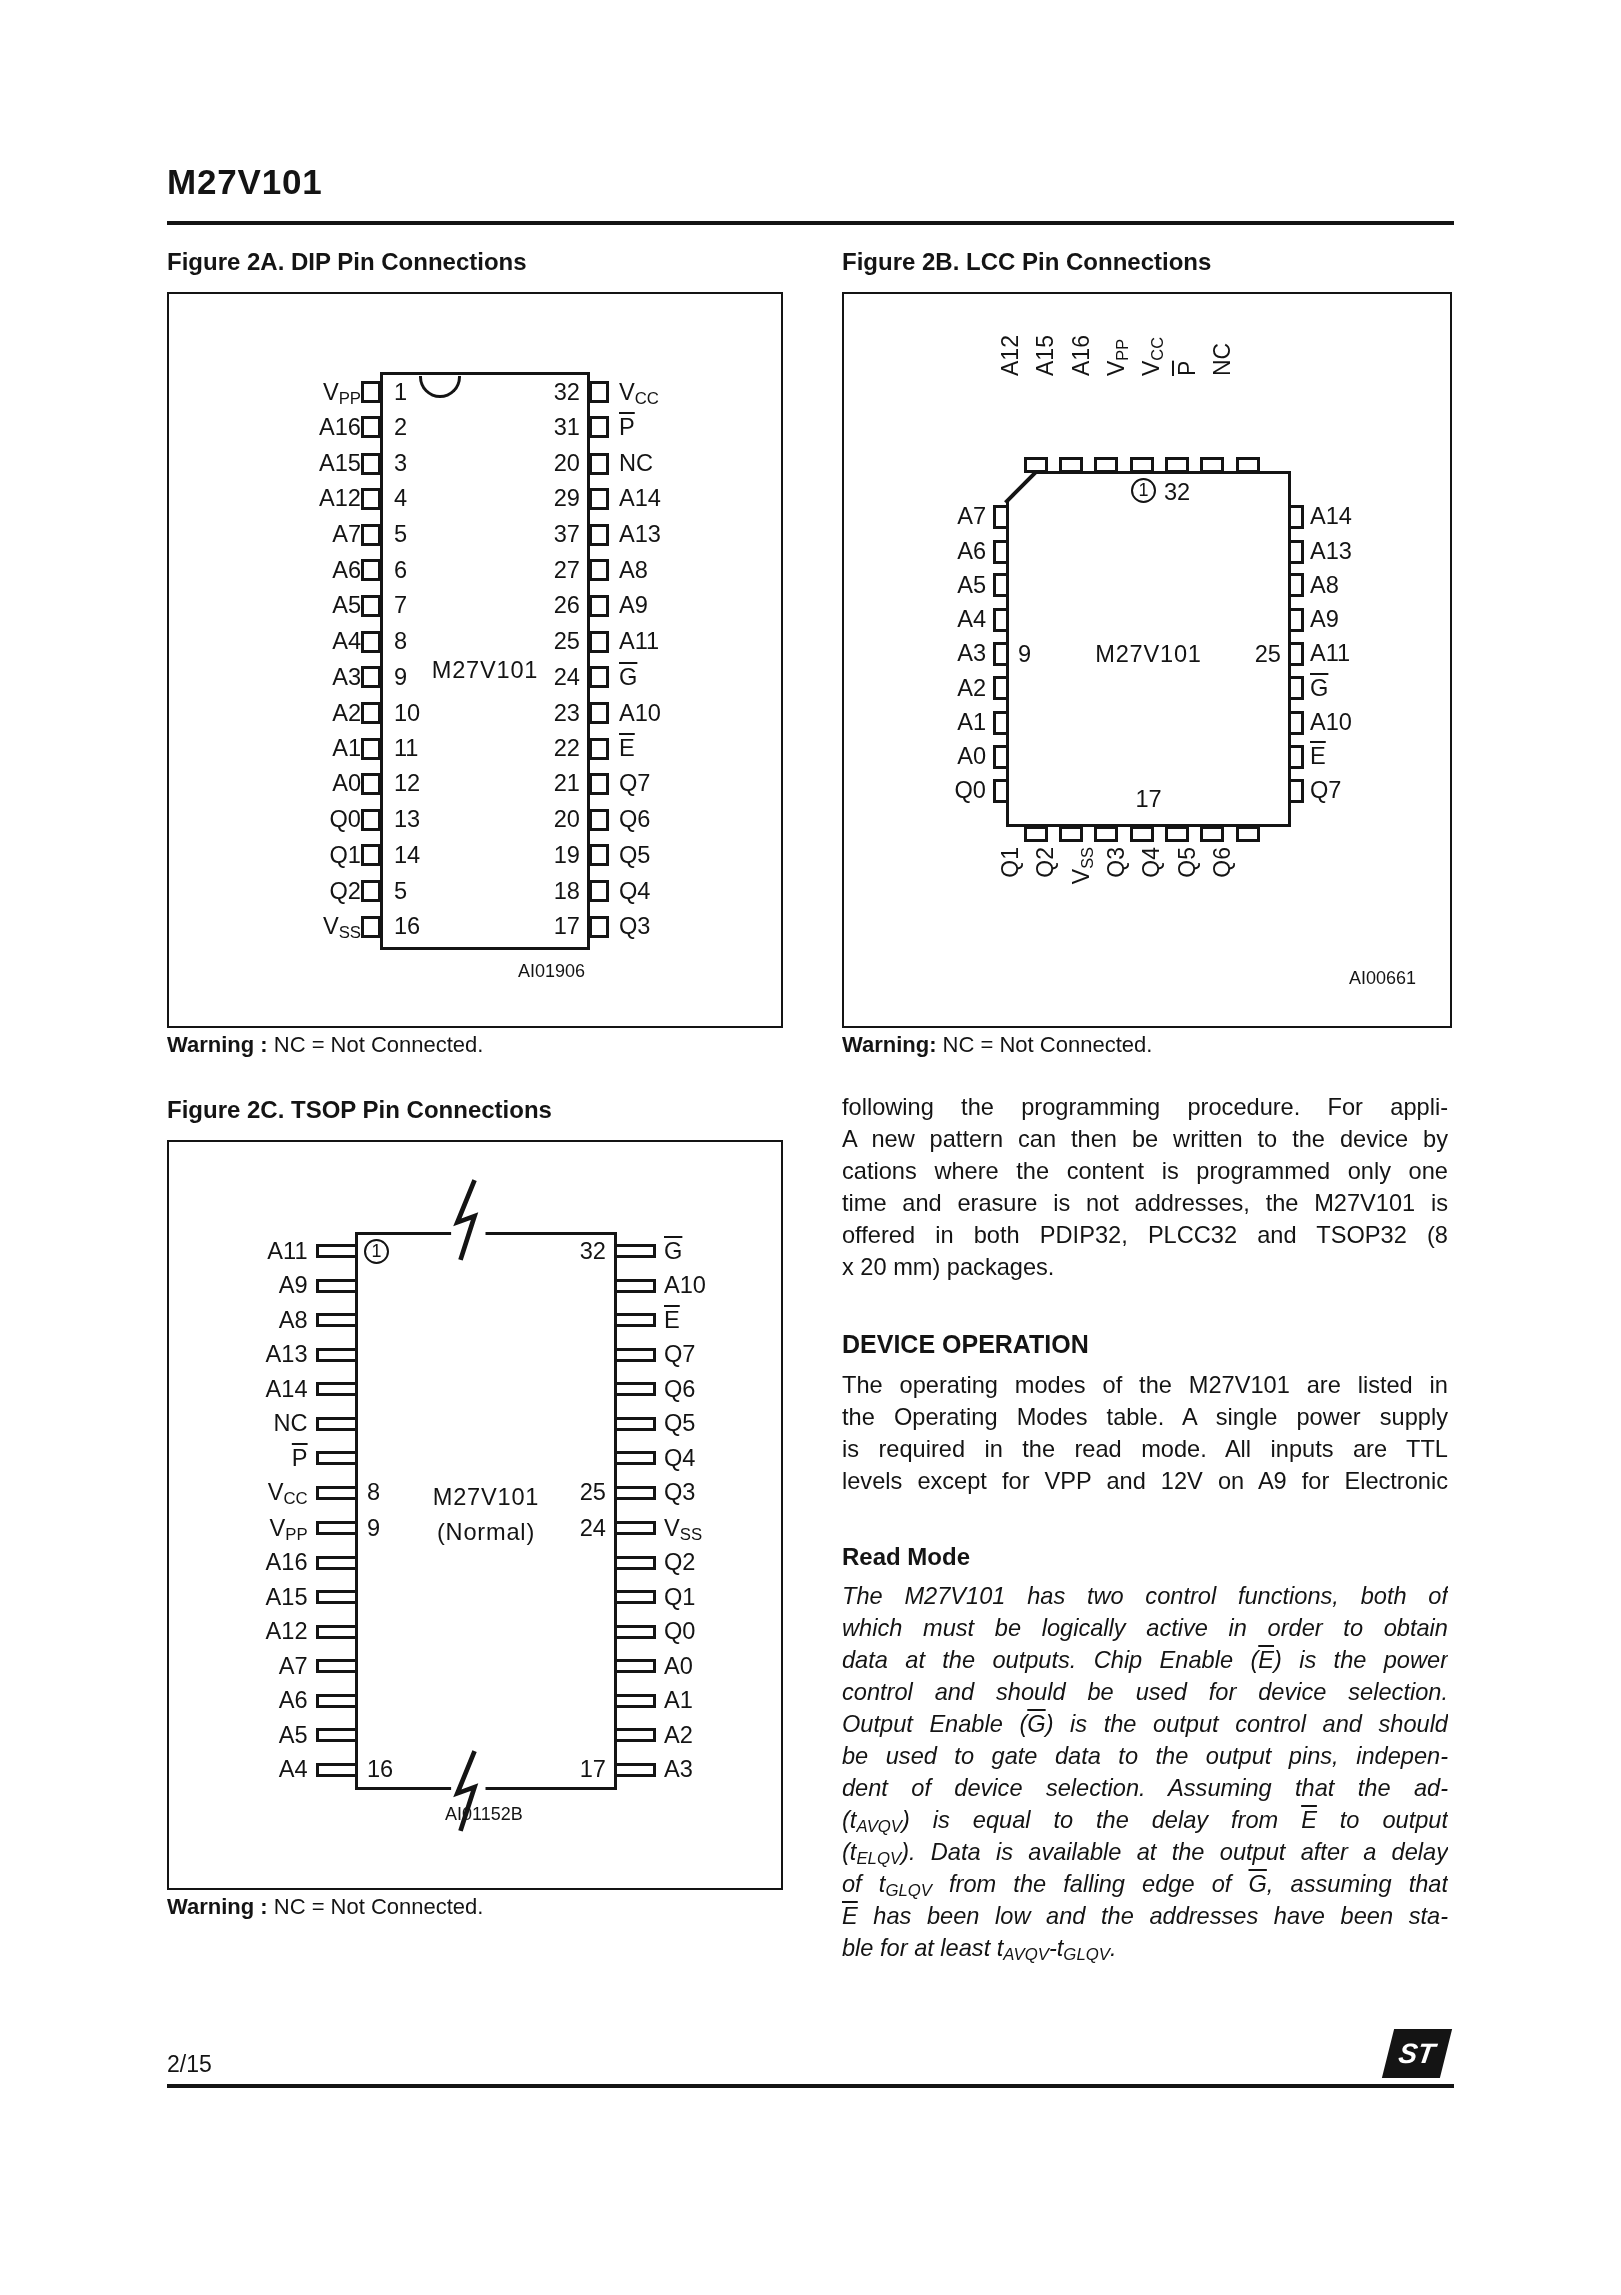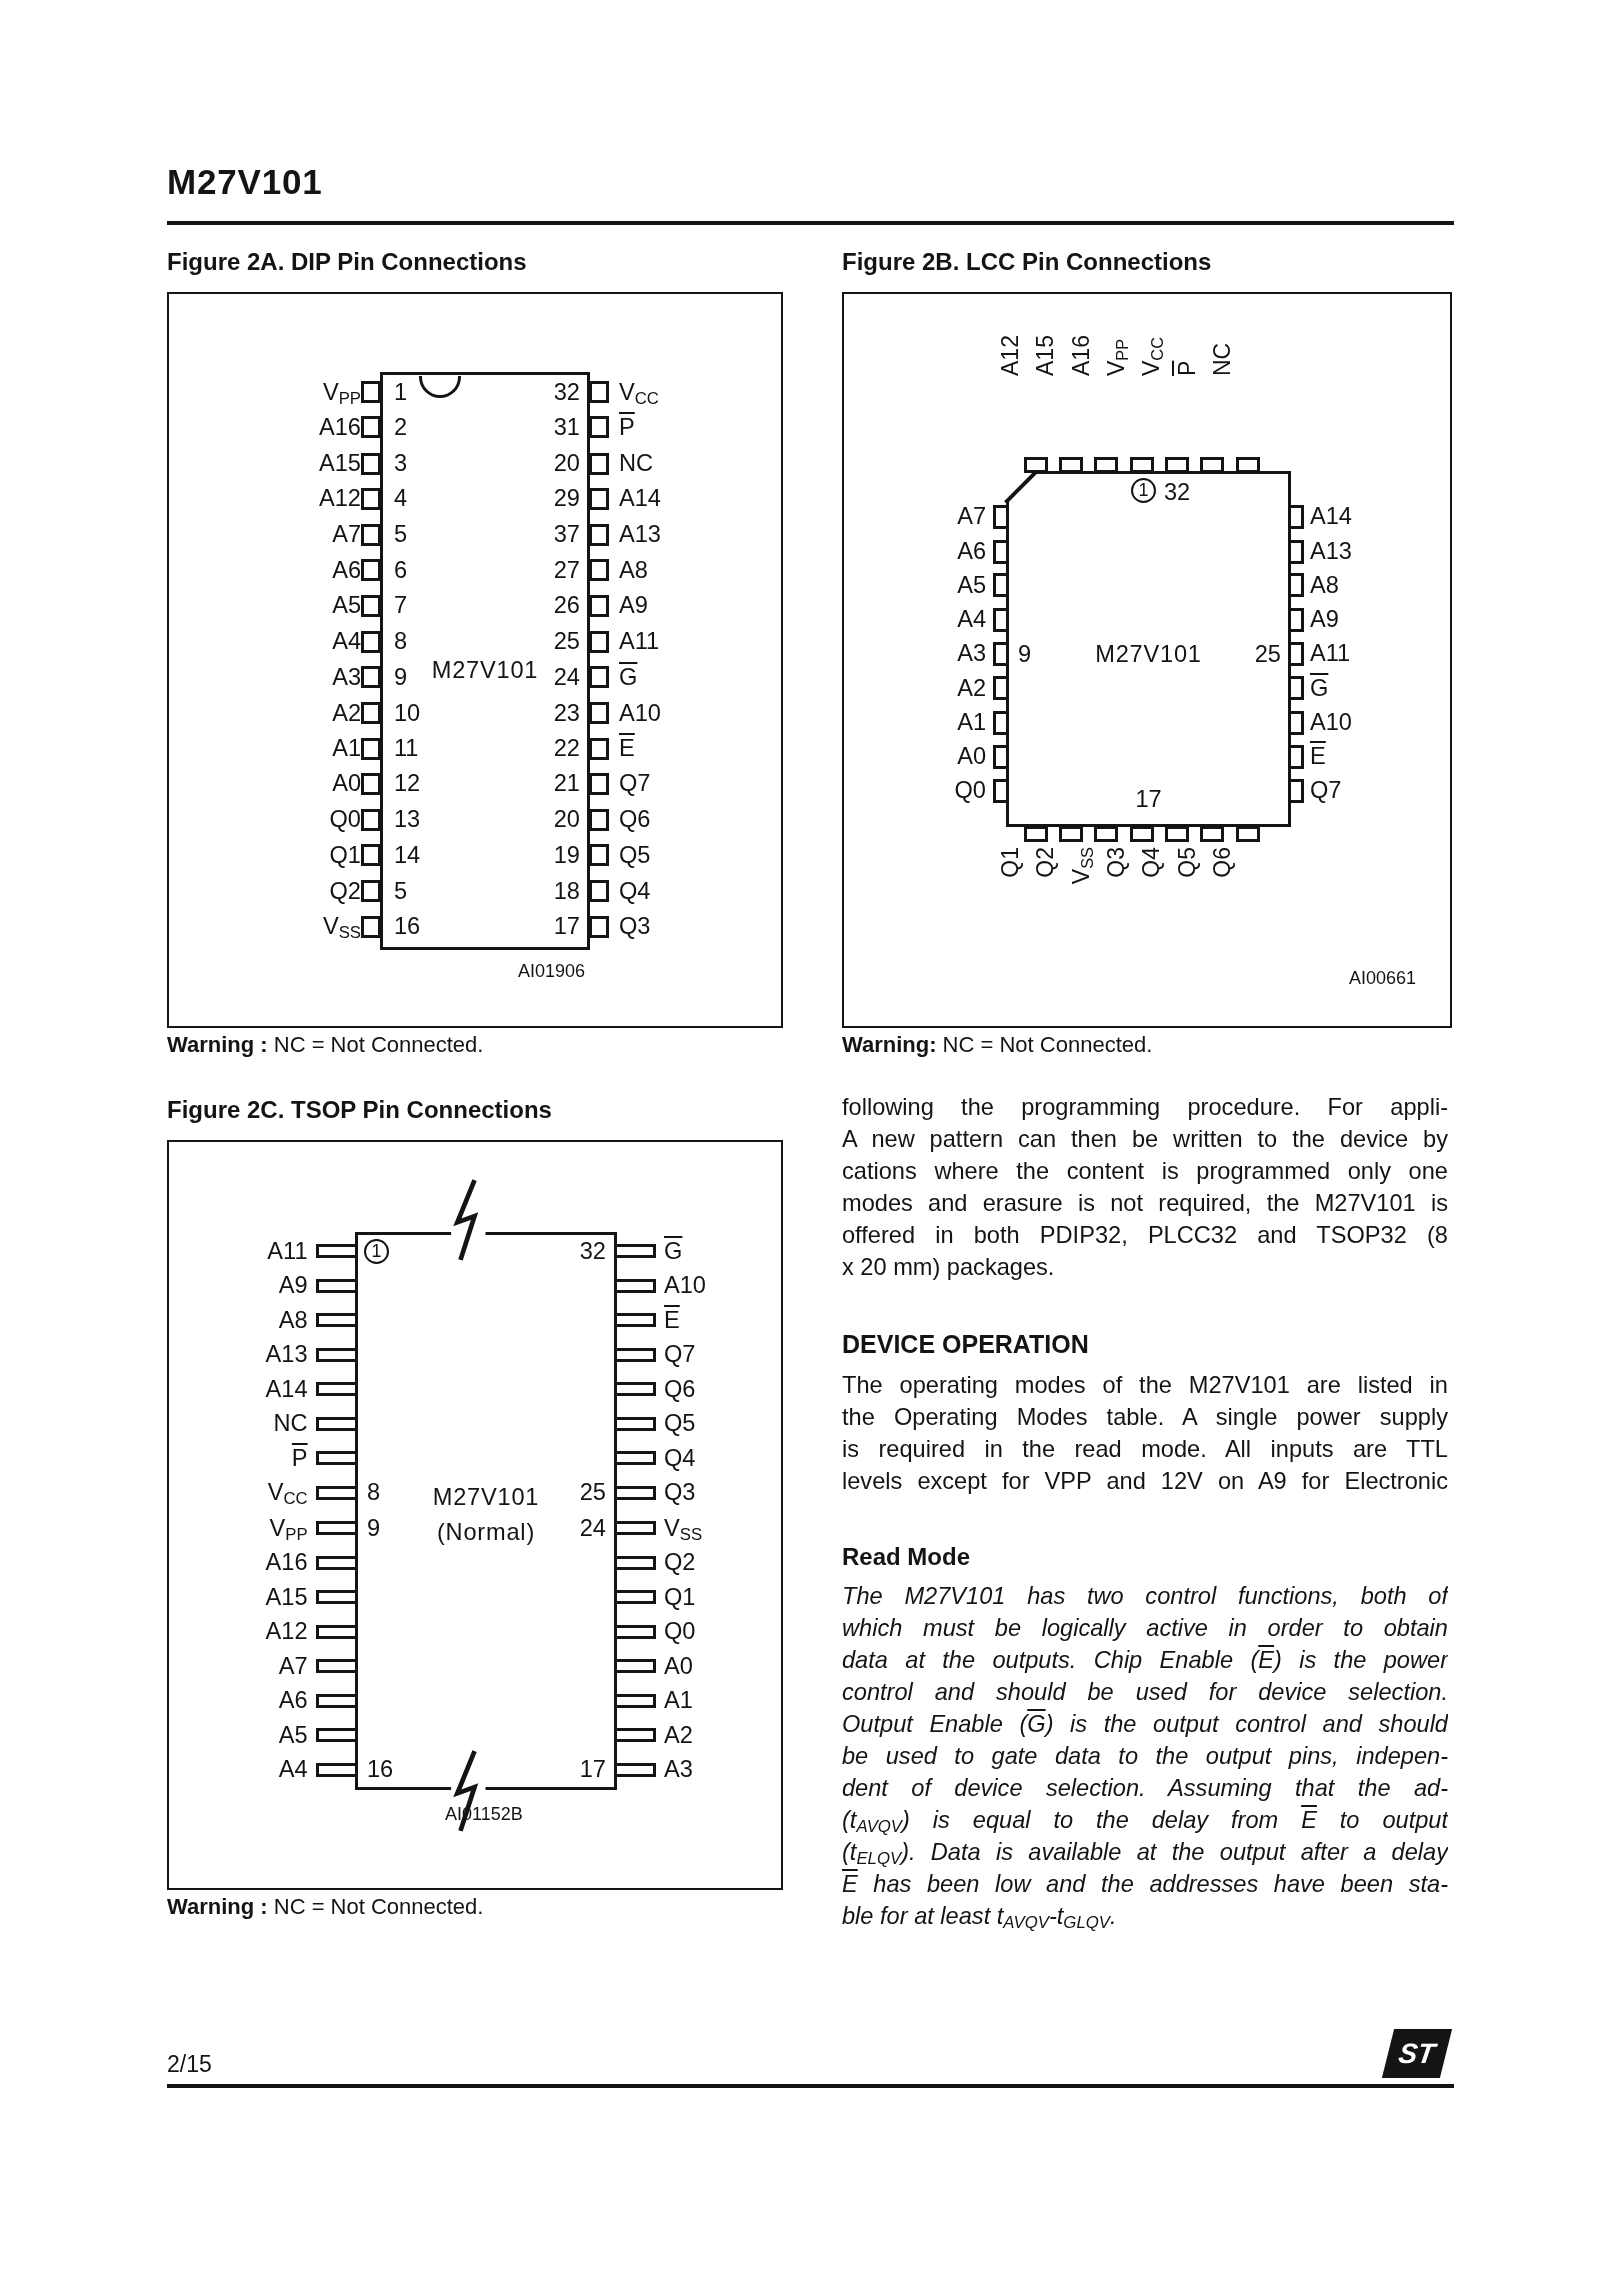--- a/index.html
+++ b/index.html
@@ -328,21 +328,21 @@
       <div class="lbl" style="left: 495px; top: 615px;">A3</div>
     </div>
   <div class="warn" style="left:167px;top:1894px;">
     <span class="wl">Warning :</span><span> NC = Not Connected.</span>
   </div>
 
   <div class="bodycol" style="left:842px;top:1091px;width:606px;">
       <div class="jline">following the programming procedure. For appli-</div>
       <div class="jline">A new pattern can then be written to the device by</div>
       <div class="jline">cations where the content is programmed only one</div>
-      <div class="jline">modes and erasure is not required, the M27V101 is</div>
+      <div class="jline">time and erasure is not addresses, the M27V101 is</div>
       <div class="jline">offered in both PDIP32, PLCC32 and TSOP32 (8</div>
       <div class="jline last">x 20 mm) packages.</div>
     </div>
   <div class="heading" style="left:842px;top:1330px;">DEVICE OPERATION</div>
   <div class="bodycol" style="left:842px;top:1369px;width:606px;">
       <div class="jline">The operating modes of the M27V101 are listed in</div>
       <div class="jline">the Operating Modes table. A single power supply</div>
       <div class="jline">is required in the read mode. All inputs are TTL</div>
       <div class="jline">levels except for VPP and 12V on A9 for Electronic</div>
     </div>
@@ -350,20 +350,21 @@
   <div class="bodycol" style="left:842px;top:1580px;width:606px;font-style:italic;">
       <div class="jline">The M27V101 has two control functions, both of</div>
       <div class="jline">which must be logically active in order to obtain</div>
       <div class="jline">data at the outputs. Chip Enable (<span class="ov">E</span>) is the power</div>
       <div class="jline">control and should be used for device selection.</div>
       <div class="jline">Output Enable (<span class="ov">G</span>) is the output control and should</div>
       <div class="jline">be used to gate data to the output pins, indepen-</div>
       <div class="jline">dent of device selection. Assuming that the ad-</div>
       <div class="jline">(t<span class="sub">AVQV</span>) is equal to the delay from <span class="ov">E</span> to output</div>
       <div class="jline">(t<span class="sub">ELQV</span>). Data is available at the output after a delay</div>
+      <div class="jline">of t<span class="sub">GLQV</span> from the falling edge of <span class="ov">G</span>, assuming that</div>
       <div class="jline"><span class="ov">E</span> has been low and the addresses have been sta-</div>
       <div class="jline last">ble for at least t<span class="sub">AVQV</span>-t<span class="sub">GLQV</span>.</div>
     </div>
 
   <div class="pageno" style="left:167px;top:2051px;">2/15</div>
   <div class="rule" style="left:167px;top:2084px;width:1287px;"></div>
   <div class="stlogo" style="left:1388px;top:2029px;">
     <span>ST</span>
   </div>
 

